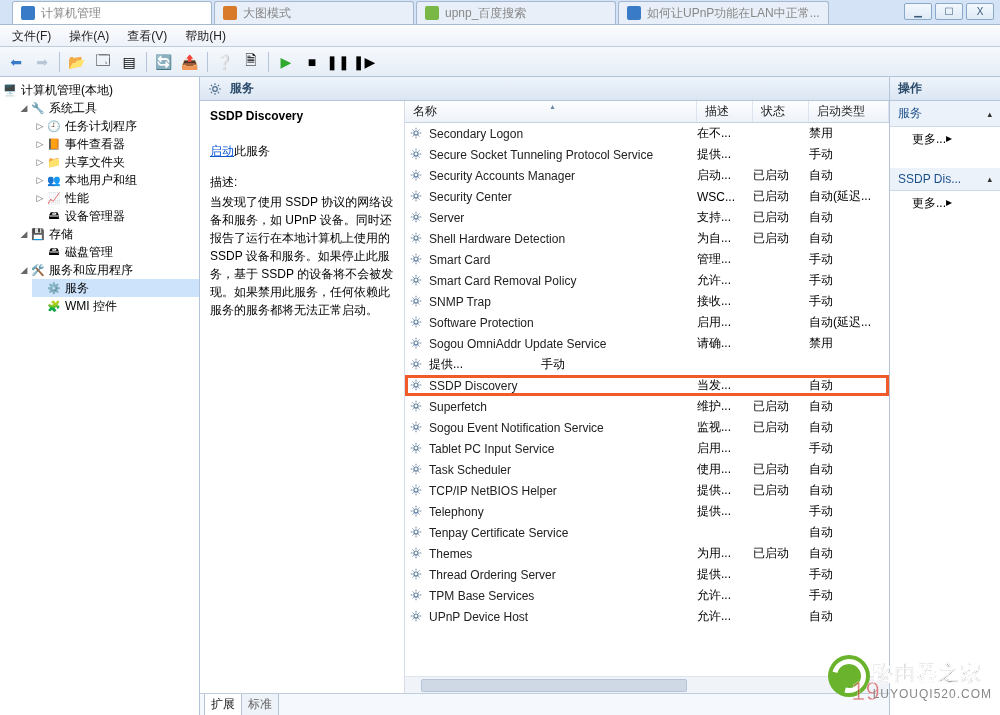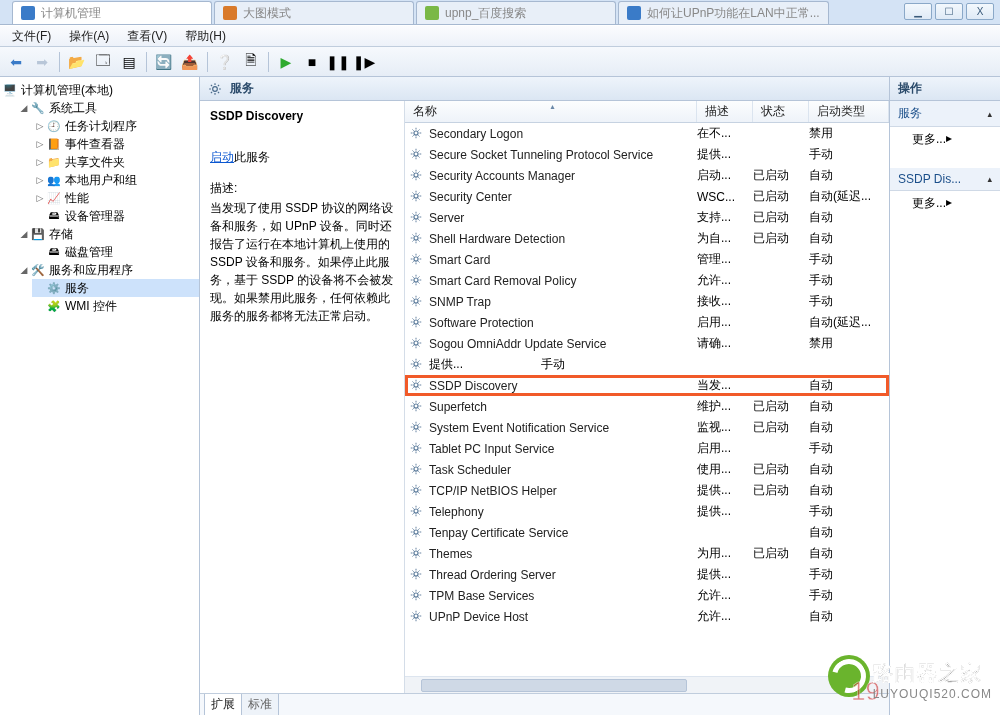--- a/index.html
+++ b/index.html
@@ -258,21 +258,21 @@
     <div class="services-header">
       <svg class="gearsvg" viewBox="0 0 24 24">
           <circle cx="12" cy="12" r="4" fill="none" stroke="#4a6a8a" stroke-width="2"></circle>
           <path d="M12 2v3M12 19v3M2 12h3M19 12h3M5 5l2 2M17 17l2 2M19 5l-2 2M7 17l-2 2" stroke="#4a6a8a" stroke-width="2"></path>
         </svg>
       <span>服务</span>
     </div>
     <div class="center-split">
       <div class="desc-pane">
         <h3>SSDP Discovery</h3>
-        <div style="margin-top:26px;">
+        <div style="margin-top:20px;">
           <a>启动</a><span>此服务</span>
         </div>
         <div class="desc-label">描述:</div>
         <div class="desc-text">当发现了使用 SSDP 协议的网络设备和服务，如 UPnP 设备。同时还报告了运行在本地计算机上使用的 SSDP 设备和服务。如果停止此服务，基于 SSDP 的设备将不会被发现。如果禁用此服务，任何依赖此服务的服务都将无法正常启动。</div>
       </div>
       <div class="table-wrap">
         <div class="col-headers">
           <div class="ch c-name sort">名称</div>
           <div class="ch c-desc">描述</div>
           <div class="ch c-state">状态</div>
@@ -416,21 +416,21 @@
               <span class="rname">Superfetch</span>
               <span class="rdesc">维护...</span>
               <span class="rstate">已启动</span>
               <span class="rstart">自动</span>
             </div>
             <div class="row">
               <span class="ricon"><svg viewBox="0 0 24 24" width="14" height="14">
                   <circle cx="12" cy="12" r="3.5" fill="none" stroke="#5a7a9a" stroke-width="2"></circle>
                   <path d="M12 3v3M12 18v3M3 12h3M18 12h3M6 6l2 2M16 16l2 2M18 6l-2 2M8 16l-2 2" stroke="#5a7a9a" stroke-width="1.6"></path>
                 </svg></span>
-              <span class="rname">System Event Notification Service</span>
+              <span class="rname">Sogou Event Notification Service</span>
               <span class="rdesc">监视...</span>
               <span class="rstate">已启动</span>
               <span class="rstart">自动</span>
             </div>
             <div class="row">
               <span class="ricon"><svg viewBox="0 0 24 24" width="14" height="14">
                   <circle cx="12" cy="12" r="3.5" fill="none" stroke="#5a7a9a" stroke-width="2"></circle>
                   <path d="M12 3v3M12 18v3M3 12h3M18 12h3M6 6l2 2M16 16l2 2M18 6l-2 2M8 16l-2 2" stroke="#5a7a9a" stroke-width="1.6"></path>
                 </svg></span>
               <span class="rname">Tablet PC Input Service</span>

